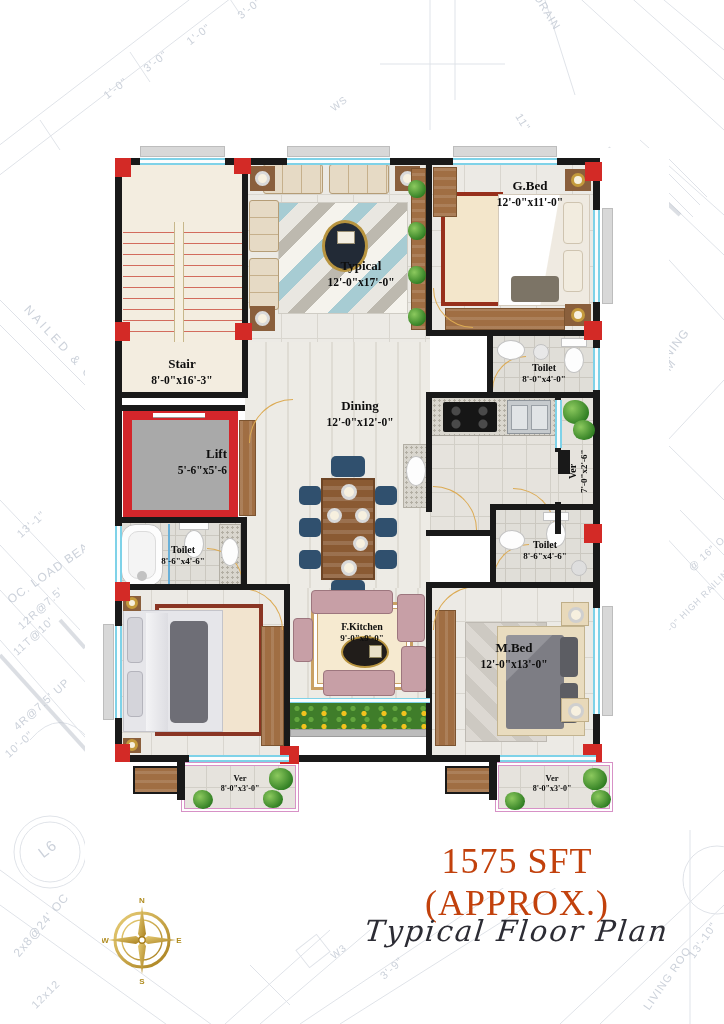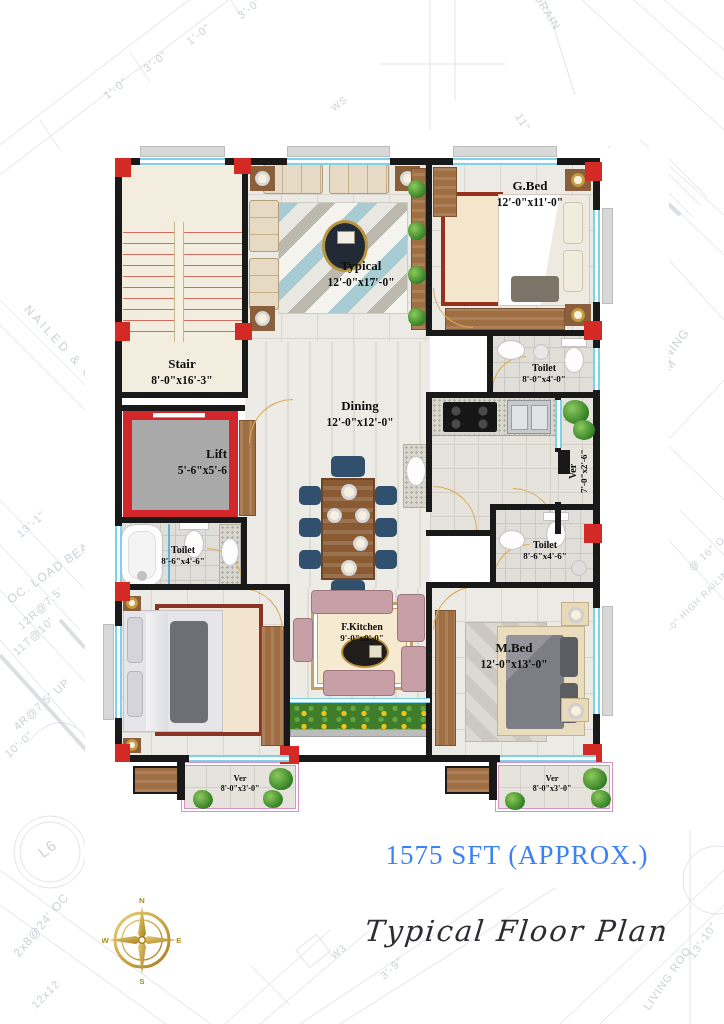--- a/index.html
+++ b/index.html
@@ -34,21 +34,21 @@
   
   .room-label{position:absolute;z-index:8;text-align:center;color:#0e0e0e;font-weight:700;line-height:1.3;}
   .rl-n{display:block;font-size:13px;}
   .rl-d{display:block;font-size:11.5px;}
   .small .rl-n{font-size:10px;} .small .rl-d{font-size:9px;}
   .tiny .rl-n{font-size:8.5px;} .tiny .rl-d{font-size:8px;}
   .ver-rot{display:flex;align-items:center;justify-content:center;}
   .ver-rot .rot{transform:rotate(-90deg);white-space:nowrap;}
   
   #area-text{position:absolute;left:352px;top:840px;width:330px;text-align:center;z-index:3;
-             font-size:27px;color:#3b82f6;letter-spacing:1px;}
+             font-size:36px;color:#c2410c;letter-spacing:1px;}
   #plan-title{position:absolute;left:352px;top:914px;width:330px;text-align:center;z-index:3;
               font-family:"DejaVu Serif",serif;font-style:italic;font-size:29px;color:#2c2c34;
               letter-spacing:2px;transform:skewX(-6deg);}
   #compass{position:absolute;left:102px;top:894px;z-index:3;}
 </style>
 </head>
 <body>
 
 <div id="canvas">
 

